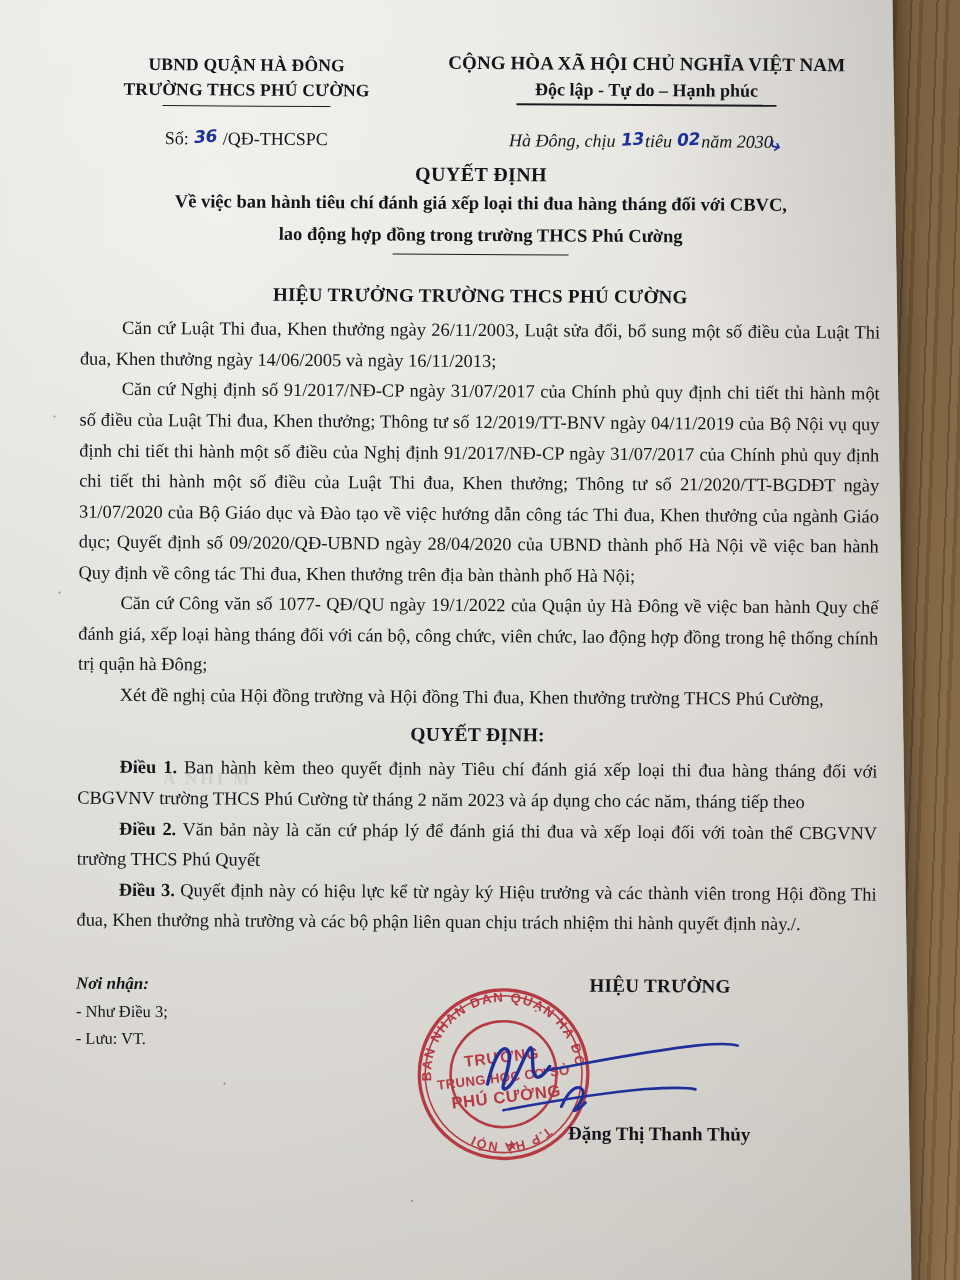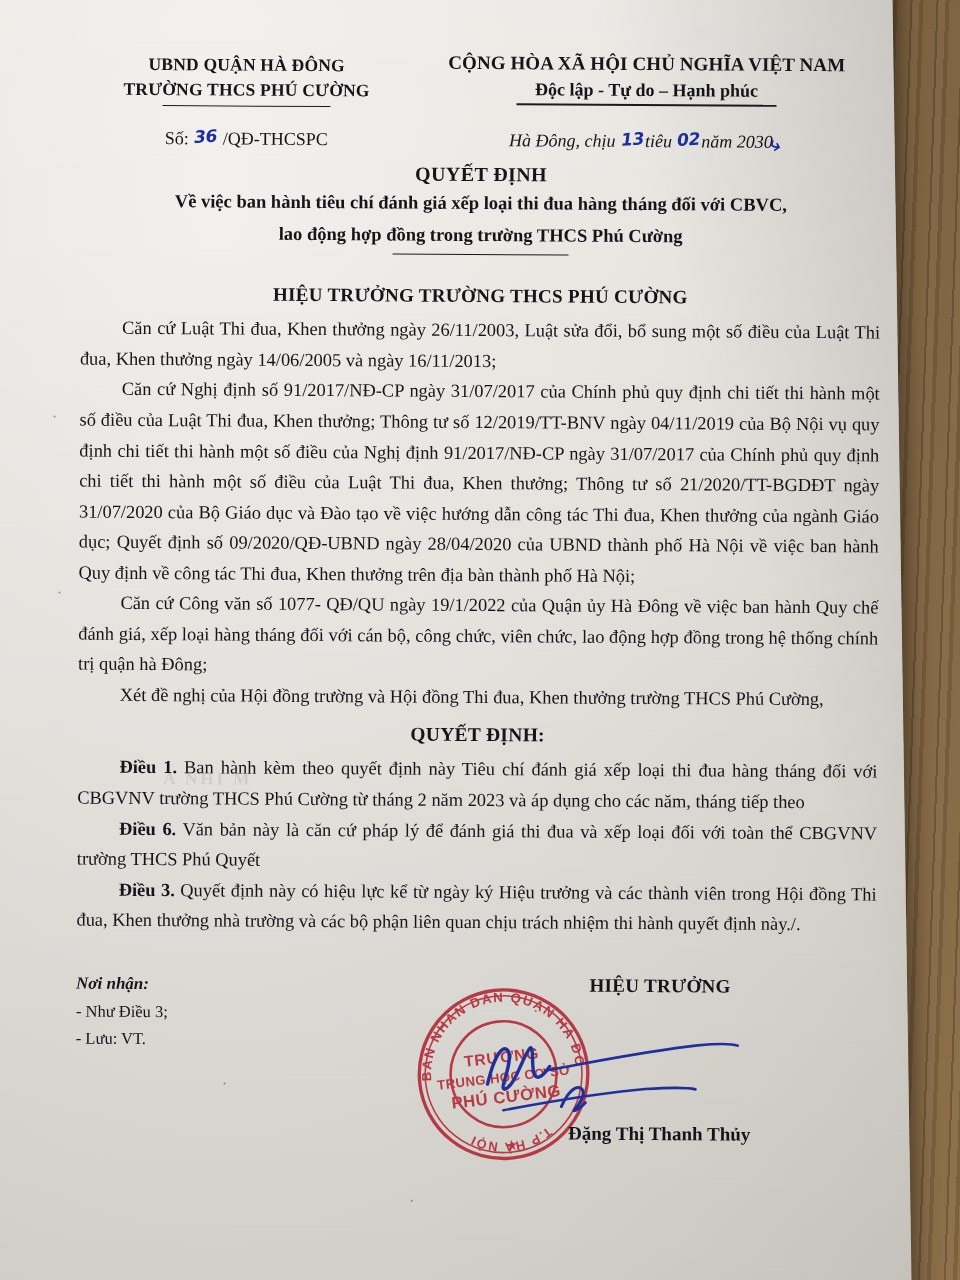--- a/index.html
+++ b/index.html
@@ -316,21 +316,21 @@
     <p>Căn cứ Luật Thi đua, Khen thưởng ngày 26/11/2003, Luật sửa đổi, bổ sung một số điều của Luật Thi đua, Khen thưởng ngày 14/06/2005 và ngày 16/11/2013;</p>
     <p>Căn cứ Nghị định số 91/2017/NĐ-CP ngày 31/07/2017 của Chính phủ quy định chi tiết thi hành một số điều của Luật Thi đua, Khen thưởng; Thông tư số 12/2019/TT-BNV ngày 04/11/2019 của Bộ Nội vụ quy định chi tiết thi hành một số điều của Nghị định 91/2017/NĐ-CP ngày 31/07/2017 của Chính phủ quy định chi tiết thi hành một số điều của Luật Thi đua, Khen thưởng; Thông tư số 21/2020/TT-BGDĐT ngày 31/07/2020 của Bộ Giáo dục và Đào tạo về việc hướng dẫn công tác Thi đua, Khen thưởng của ngành Giáo dục; Quyết định số 09/2020/QĐ-UBND ngày 28/04/2020 của UBND thành phố Hà Nội về việc ban hành Quy định về công tác Thi đua, Khen thưởng trên địa bàn thành phố Hà Nội;</p>
     <p>Căn cứ Công văn số 1077- QĐ/QU ngày 19/1/2022 của Quận ủy Hà Đông về việc ban hành Quy chế đánh giá, xếp loại hàng tháng đối với cán bộ, công chức, viên chức, lao động hợp đồng trong hệ thống chính trị quận hà Đông;</p>
     <p>Xét đề nghị của Hội đồng trường và Hội đồng Thi đua, Khen thưởng trường THCS Phú Cường,</p>
   </div>
 
   <div class="decision-head">QUYẾT ĐỊNH:</div>
 
   <div class="body-text">
     <p class="article"><b>Điều 1.</b><span> Ban hành kèm theo quyết định này Tiêu chí đánh giá xếp loại thi đua hàng tháng đối với CBGVNV  trường THCS Phú Cường từ tháng 2 năm 2023 và áp dụng cho các năm, tháng tiếp theo</span></p>
-    <p class="article"><b>Điều 6.</b><span> Văn bản này là căn cứ pháp lý để đánh giá thi đua và xếp loại đối với toàn thể CBGVNV trường THCS Phú Quyết</span></p>
+    <p class="article"><b>Điều 2.</b><span> Văn bản này là căn cứ pháp lý để đánh giá thi đua và xếp loại đối với toàn thể CBGVNV trường THCS Phú Quyết</span></p>
     <p class="article"><b>Điều 3.</b><span> Quyết định này có hiệu lực kể từ ngày ký Hiệu trưởng và các thành viên trong Hội đồng Thi đua, Khen thưởng nhà trường và các bộ phận liên quan chịu trách nhiệm thi hành quyết định này./.</span></p>
   </div>
 
   <div class="footer">
 
     <div class="recipients">
       <div class="recipients-title">Nơi nhận:</div>
       <div>- Như Điều 3;</div>
       <div>- Lưu: VT.</div>
     </div>

